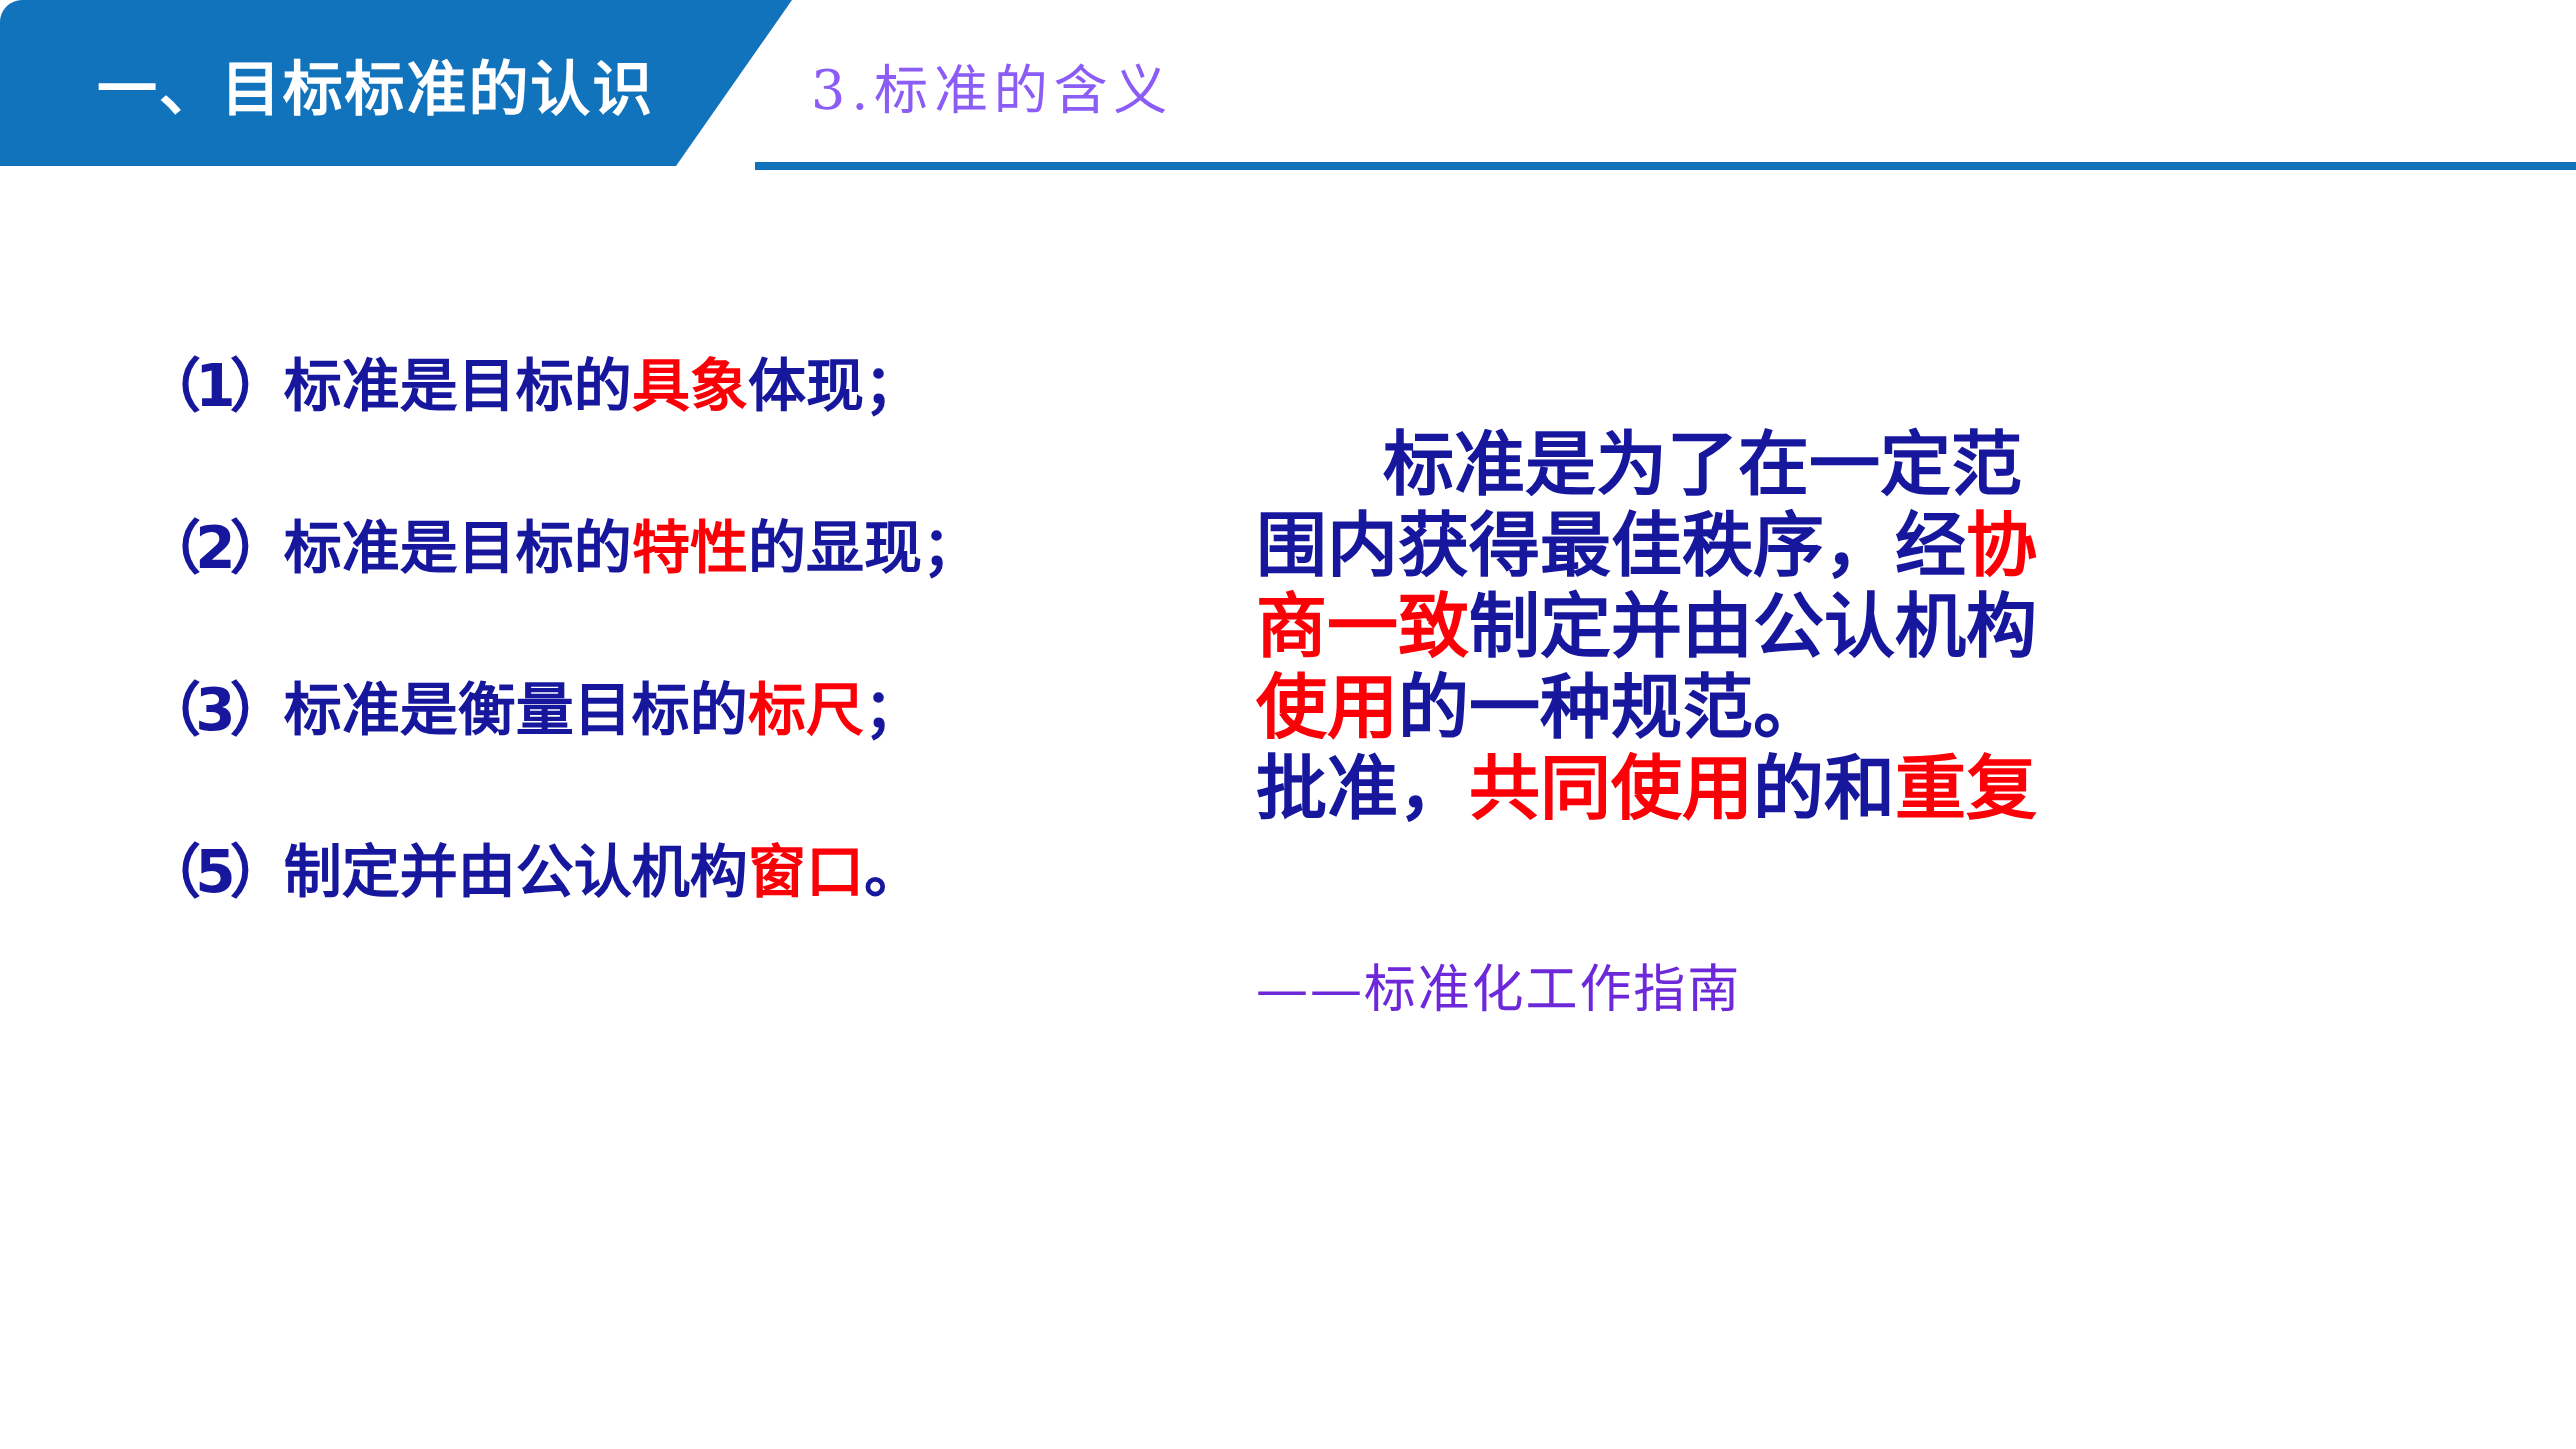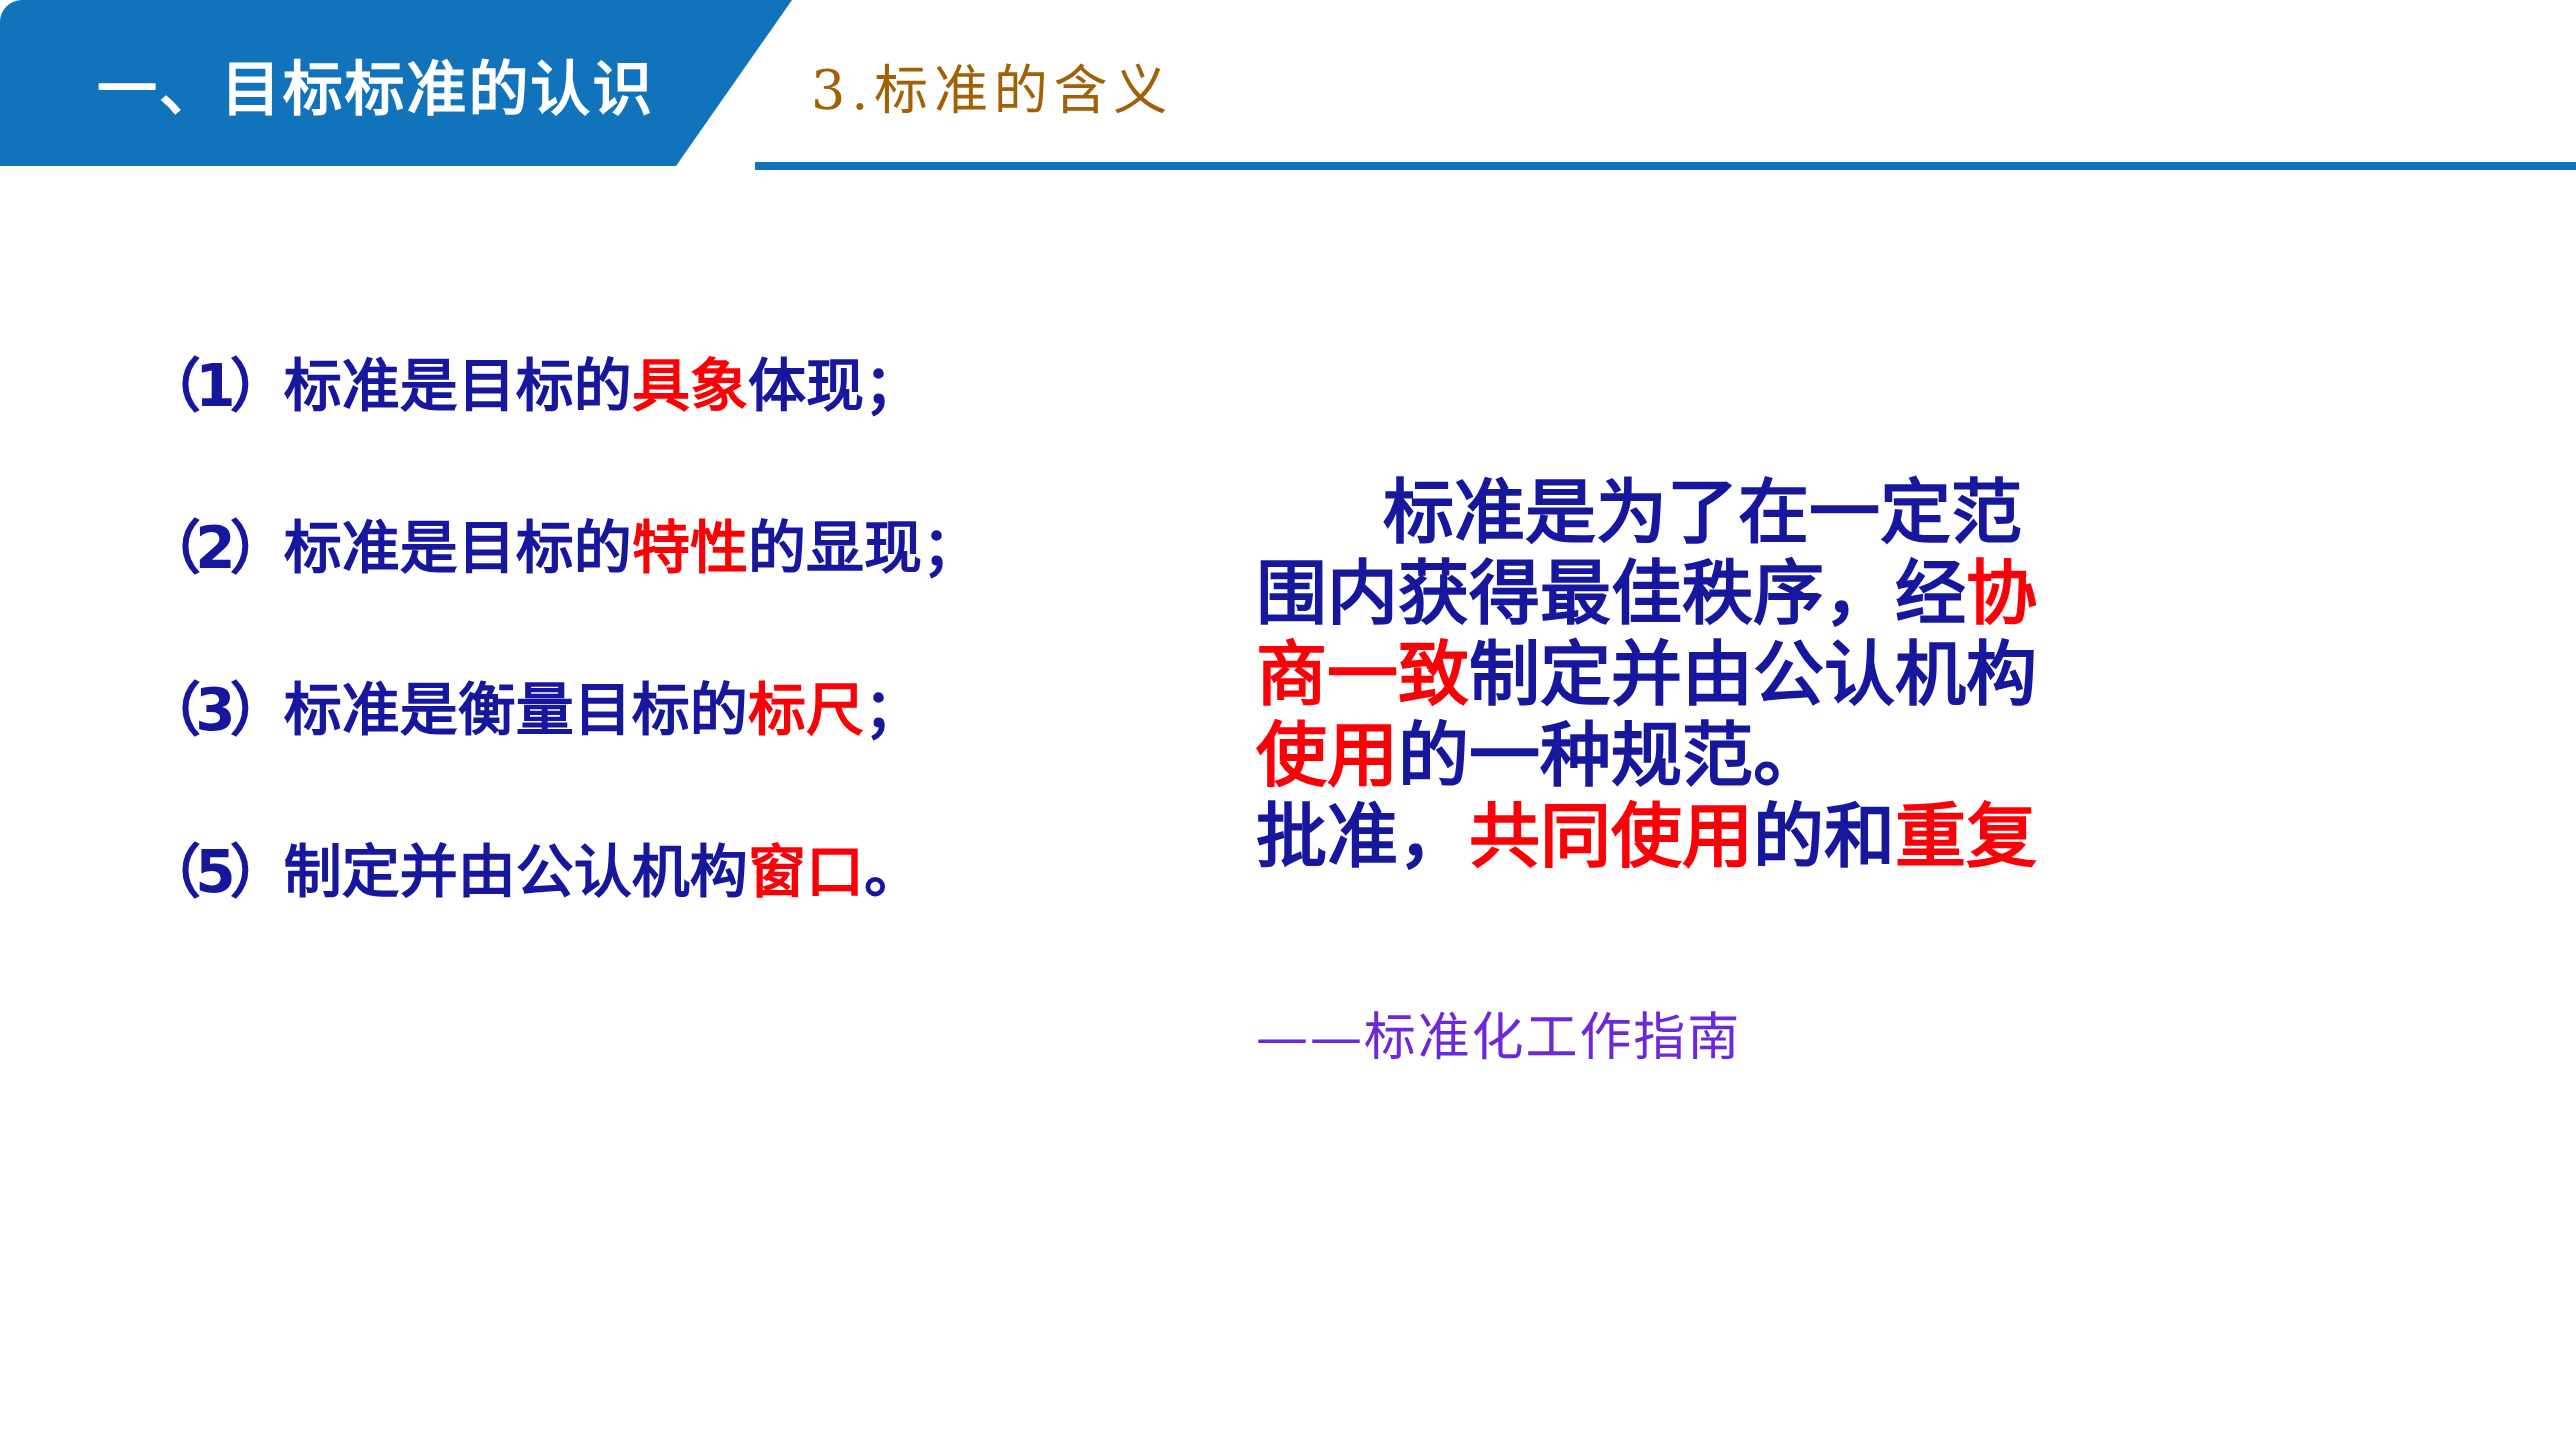--- a/index.html
+++ b/index.html
@@ -54,21 +54,21 @@
     font-weight: bold;
     font-size: 60px;
     letter-spacing: 1.9px;
     white-space: nowrap;
   }
 
   .header-subtitle {
     position: absolute;
     left: 811px;
     top: 46px;
-    color: #a16207;
+    color: #8b5cf6;
     font-family: "DejaVu Serif", "Liberation Serif", serif;
     font-size: 54px;
     font-weight: normal;
     letter-spacing: 5.8px;
     white-space: nowrap;
   }
 
   .header-rule {
     position: absolute;
     left: 755px;
@@ -123,21 +123,20 @@
     width: 1188px;
   }
 
   .def-block {
     font-family: "DejaVu Sans", "Liberation Sans", sans-serif;
     font-weight: bold;
     font-size: 71px;
     line-height: 1.14;
     color: #17179e;
     letter-spacing: 0px;
-    margin-top: 48px;
   }
 
   .def-line {
     white-space: nowrap;
   }
   .def-line.indent {
     text-indent: 127px;
   }
 
   .attribution {

